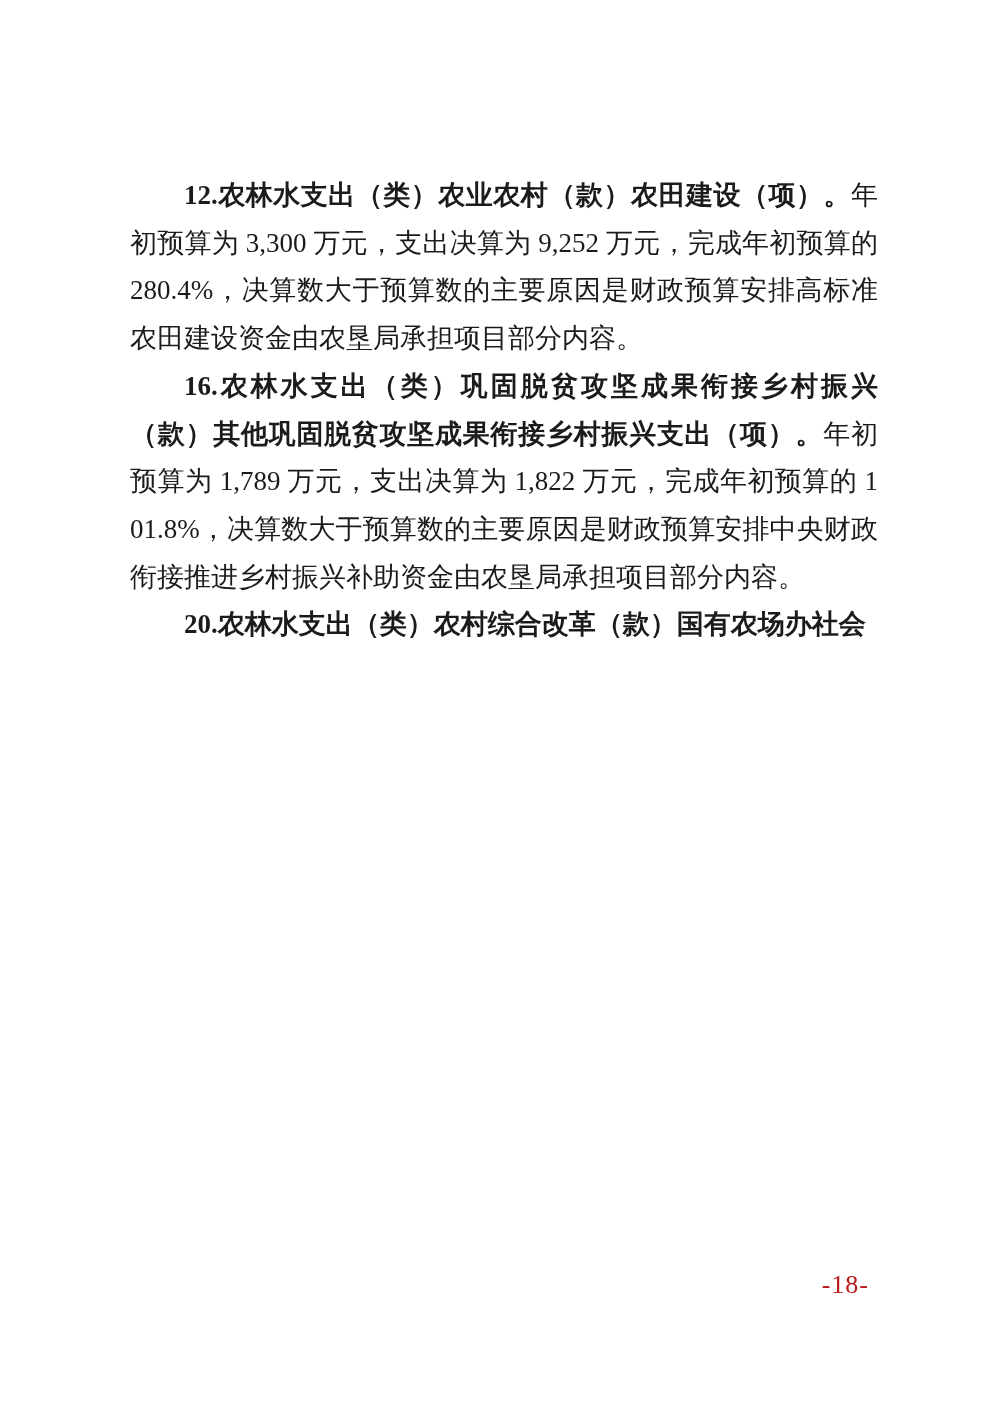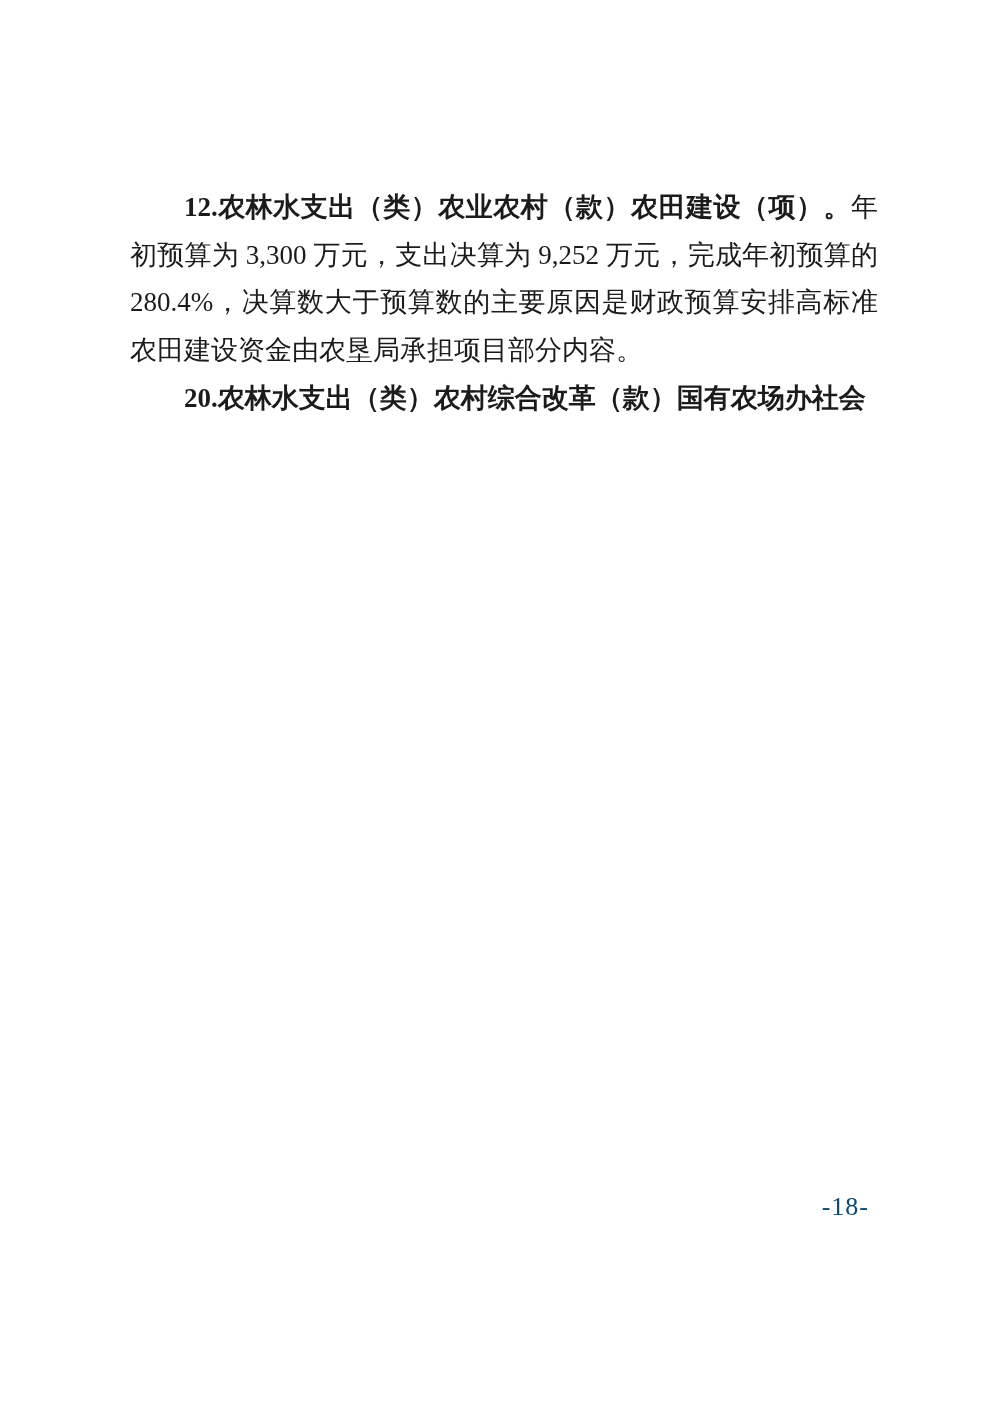--- a/index.html
+++ b/index.html
@@ -12,47 +12,48 @@
     width: 1000px;
     height: 1414px;
     background: #ffffff;
     overflow: hidden;
     font-family: "Liberation Serif", "DejaVu Serif", serif;
     color: #1b1b1b;
   }
   .content {
     position: absolute;
     left: 130px;
-    top: 184px;
+    top: 172px;
     width: 748px;
   }
   .para {
     margin: 0;
     font-size: 27px;
     line-height: 47.7px;
     text-align: justify;
     text-justify: inter-ideograph;
     text-indent: 2em;
     word-break: break-all;
   }
   .para .heading {
     font-weight: 700;
   }
   .page-number {
     position: absolute;
-    top: 1192px;
+    top: 1270px;
     right: 131px;
     font-size: 26px;
     line-height: 30px;
     letter-spacing: 1px;
-    color: #0c4a6e;
+    color: #b91c1c;
   }
 </style>
 </head>
 <body>
 
 <div class="page">
   <div class="content">
     <p class="para"><span class="heading">12.农林水支出（类）农业农村（款）农田建设（项）。</span><span>年初预算为 3,300 万元，支出决算为 9,252 万元，完成年初预算的 280.4%，决算数大于预算数的主要原因是财政预算安排高标准农田建设资金由农垦局承担项目部分内容。</span></p>
+    <p class="para"><span class="heading">16.农林水支出（类）巩固脱贫攻坚成果衔接乡村振兴（款）其他巩固脱贫攻坚成果衔接乡村振兴支出（项）。</span><span>年初预算为 1,789 万元，支出决算为 1,822 万元，完成年初预算的 101.8%，决算数大于预算数的主要原因是财政预算安排中央财政衔接推进乡村振兴补助资金由农垦局承担项目部分内容。</span></p>
     <p class="para"><span class="heading">20.农林水支出（类）农村综合改革（款）国有农场办社会</span><span></span></p>
   </div>
   <div class="page-number">-18-</div>
 </div>
 
 </body></html>

